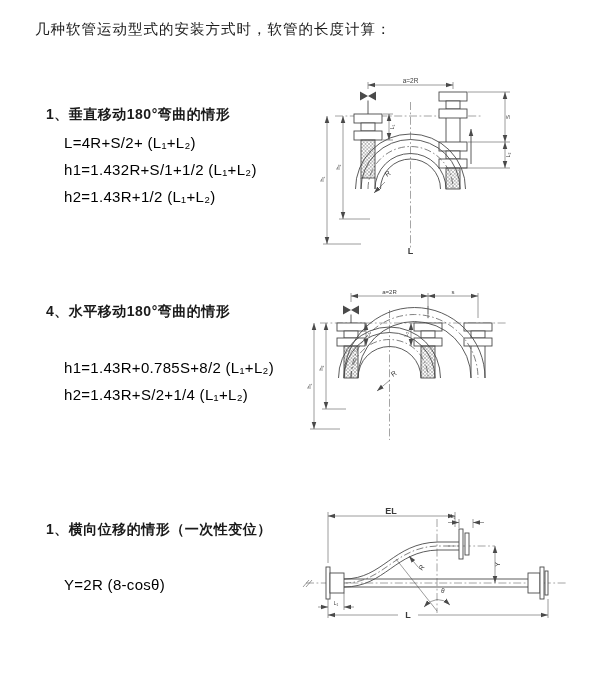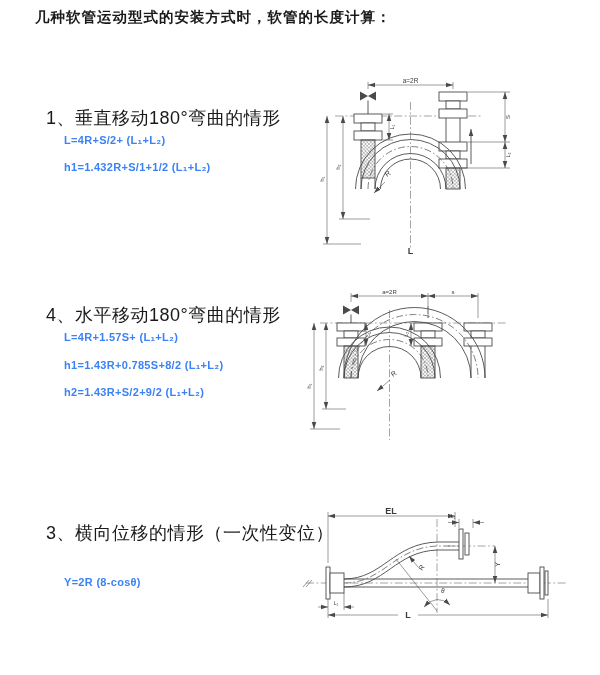--- a/index.html
+++ b/index.html
@@ -1,41 +1,42 @@
 <!DOCTYPE html>
 <html><head>
 <meta charset="utf-8">
 <style>
   html,body{margin:0;padding:0;background:#e8e8e8;}
   .page{
     position:relative;width:600px;height:675px;background:#ffffff;
     font-family:"Liberation Sans","DejaVu Sans",sans-serif;color:#1a1a1a;overflow:hidden;
     margin:0 auto;box-shadow:0 0 4px rgba(0,0,0,.2);
   }
-  .title{position:absolute;left:35px;top:8px;font-size:14.5px;font-weight:700;letter-spacing:1px;text-align:right;}
-  .heading{position:absolute;font-size:18px;font-weight:400;letter-spacing:0.5px;white-space:nowrap;}
-  .formula{position:absolute;font-size:11px;font-weight:700;color:#3b82f6;white-space:nowrap;letter-spacing:0.3px;}
+  .title{position:absolute;left:35px;top:20px;font-size:14.5px;font-weight:400;letter-spacing:1px;text-align:right;}
+  .heading{position:absolute;font-size:14px;font-weight:700;letter-spacing:0.5px;white-space:nowrap;}
+  .formula{position:absolute;font-size:15px;font-weight:400;color:#000000;white-space:nowrap;letter-spacing:0.3px;}
   .fig{position:absolute;}
   svg{display:block;}
   svg text{font-family:"Liberation Sans","DejaVu Sans",sans-serif;fill:#3c3c3c;}
   .stru{stroke:#4a4a4a;stroke-width:0.9;fill:none;}
   .dim{stroke:#4a4a4a;stroke-width:0.55;fill:none;}
   .cl{stroke:#5a5a5a;stroke-width:0.55;fill:none;stroke-dasharray:8 2.5 1.8 2.5;}
   .dashc{stroke:#4a4a4a;stroke-width:0.7;fill:none;stroke-dasharray:7 2.5 1.5 2.5;}
 </style>
 </head>
 <body>
 
 <div class="page">
 
   <div class="title">几种软管运动型式的安装方式时，软管的长度计算：</div>
 
   <div class="heading" style="left:46px;top:106px">1、垂直移动180°弯曲的情形</div>
   <div class="formula" style="left:64px;top:134px">L=4R+S/2+ (L₁+L₂)</div>
   <div class="formula" style="left:64px;top:161px">h1=1.432R+S/1+1/2 (L₁+L₂)</div>
+  <div class="formula" style="left:64px;top:188px">h2=1.43R+1/2 (L₁+L₂)</div>
 
   <div class="fig" style="left:313px;top:74px;width:272px;height:182px">
     <svg width="272" height="182" viewBox="0 0 272 182">
       <defs>
         <marker id="ar1" markerWidth="8" markerHeight="6" refX="7" refY="2.75" orient="auto-start-reverse" markerUnits="userSpaceOnUse">
           <path d="M0,0.5 L7,2.75 L0,5 Z" fill="#4a4a4a"></path>
         </marker>
         <pattern id="br1" width="3.5" height="3.5" patternUnits="userSpaceOnUse">
           <path d="M0,0 L3.5,3.5 M3.5,0 L0,3.5" stroke="#8a8a8a" stroke-width="0.55"></path>
         </pattern>
@@ -99,23 +100,22 @@
       <text transform="translate(196.5,43) rotate(-90)" text-anchor="middle" font-size="6">S</text>
       <text transform="translate(196.5,81) rotate(-90)" text-anchor="middle" font-size="5.5">L₂</text>
       <text transform="translate(27,93) rotate(-90)" text-anchor="middle" font-size="5.5">h₂</text>
       <text transform="translate(11,105) rotate(-90)" text-anchor="middle" font-size="5.5">h₁</text>
       <text transform="translate(74,103) rotate(-35)" font-size="7">R</text>
       <text x="97.5" y="180" text-anchor="middle" font-size="9" font-weight="600">L</text>
     </svg>
   </div>
 
   <div class="heading" style="left:46px;top:303px">4、水平移动180°弯曲的情形</div>
-  <div class="formula" style="left:64px;top:331px">L=4R+1.57S+ (L₁+L₂)</div>
   <div class="formula" style="left:64px;top:359px">h1=1.43R+0.785S+8/2 (L₁+L₂)</div>
-  <div class="formula" style="left:64px;top:386px">h2=1.43R+S/2+9/2 (L₁+L₂)</div>
+  <div class="formula" style="left:64px;top:386px">h2=1.43R+S/2+1/4 (L₁+L₂)</div>
 
   <div class="fig" style="left:306px;top:288px;width:280px;height:170px">
     <svg width="280" height="170" viewBox="0 0 280 170">
       <defs>
         <marker id="ar2" markerWidth="8" markerHeight="6" refX="7" refY="2.75" orient="auto-start-reverse" markerUnits="userSpaceOnUse">
           <path d="M0,0.5 L7,2.75 L0,5 Z" fill="#4a4a4a"></path>
         </marker>
         <pattern id="br2" width="3.5" height="3.5" patternUnits="userSpaceOnUse">
           <path d="M0,0 L3.5,3.5 M3.5,0 L0,3.5" stroke="#8a8a8a" stroke-width="0.55"></path>
         </pattern>
@@ -180,21 +180,21 @@
       <text x="83.5" y="6" text-anchor="middle" font-size="6">a=2R</text>
       <text x="147" y="6" text-anchor="middle" font-size="6">s</text>
       <text transform="translate(64,46.5) rotate(-90)" text-anchor="middle" font-size="5">L₁</text>
       <text transform="translate(101.5,46.5) rotate(-90)" text-anchor="middle" font-size="5">L₂</text>
       <text transform="translate(17,80) rotate(-90)" text-anchor="middle" font-size="5.5">h₂</text>
       <text transform="translate(5,98) rotate(-90)" text-anchor="middle" font-size="5.5">h₁</text>
       <text transform="translate(87,89) rotate(-35)" font-size="7">R</text>
     </svg>
   </div>
 
-  <div class="heading" style="left:46px;top:521px">3、横向位移的情形（一次性变位）</div>
+  <div class="heading" style="left:46px;top:521px">1、横向位移的情形（一次性变位）</div>
   <div class="formula" style="left:64px;top:576px">Y=2R (8-cosθ)</div>
 
   <div class="fig" style="left:298px;top:503px;width:295px;height:125px">
     <svg width="295" height="125" viewBox="0 0 295 125">
       <defs>
         <marker id="ar3" markerWidth="8" markerHeight="6" refX="7" refY="2.75" orient="auto-start-reverse" markerUnits="userSpaceOnUse">
           <path d="M0,0.5 L7,2.75 L0,5 Z" fill="#4a4a4a"></path>
         </marker>
       </defs>
 

